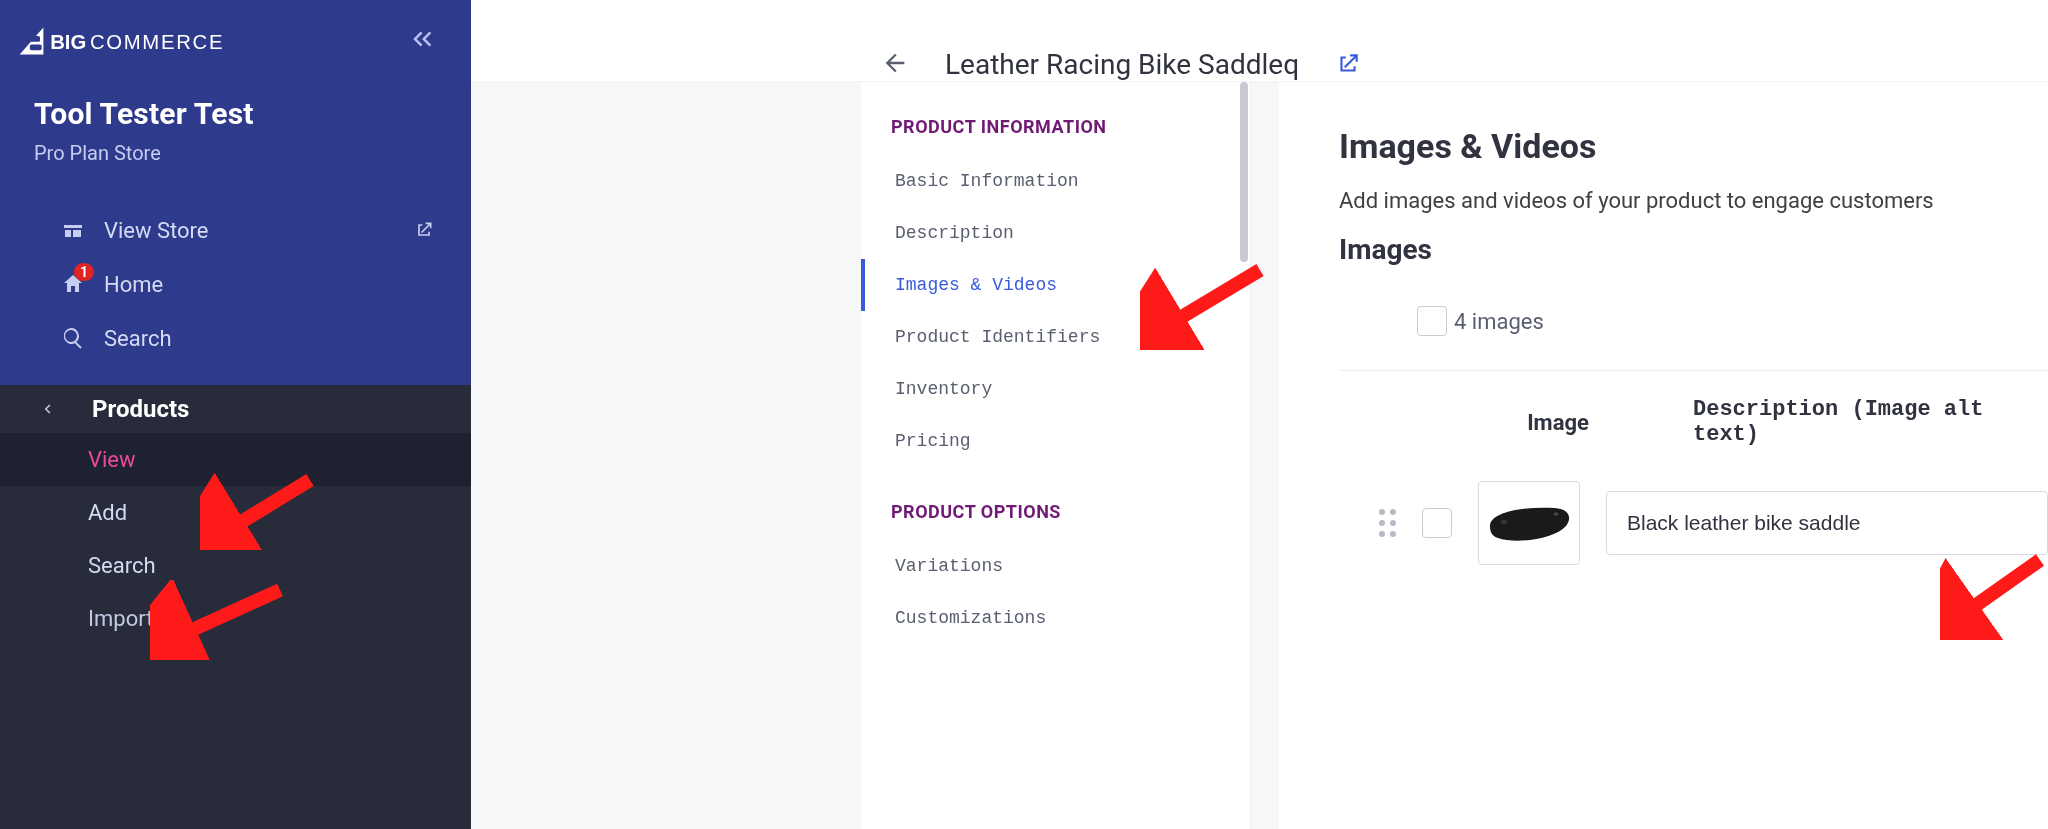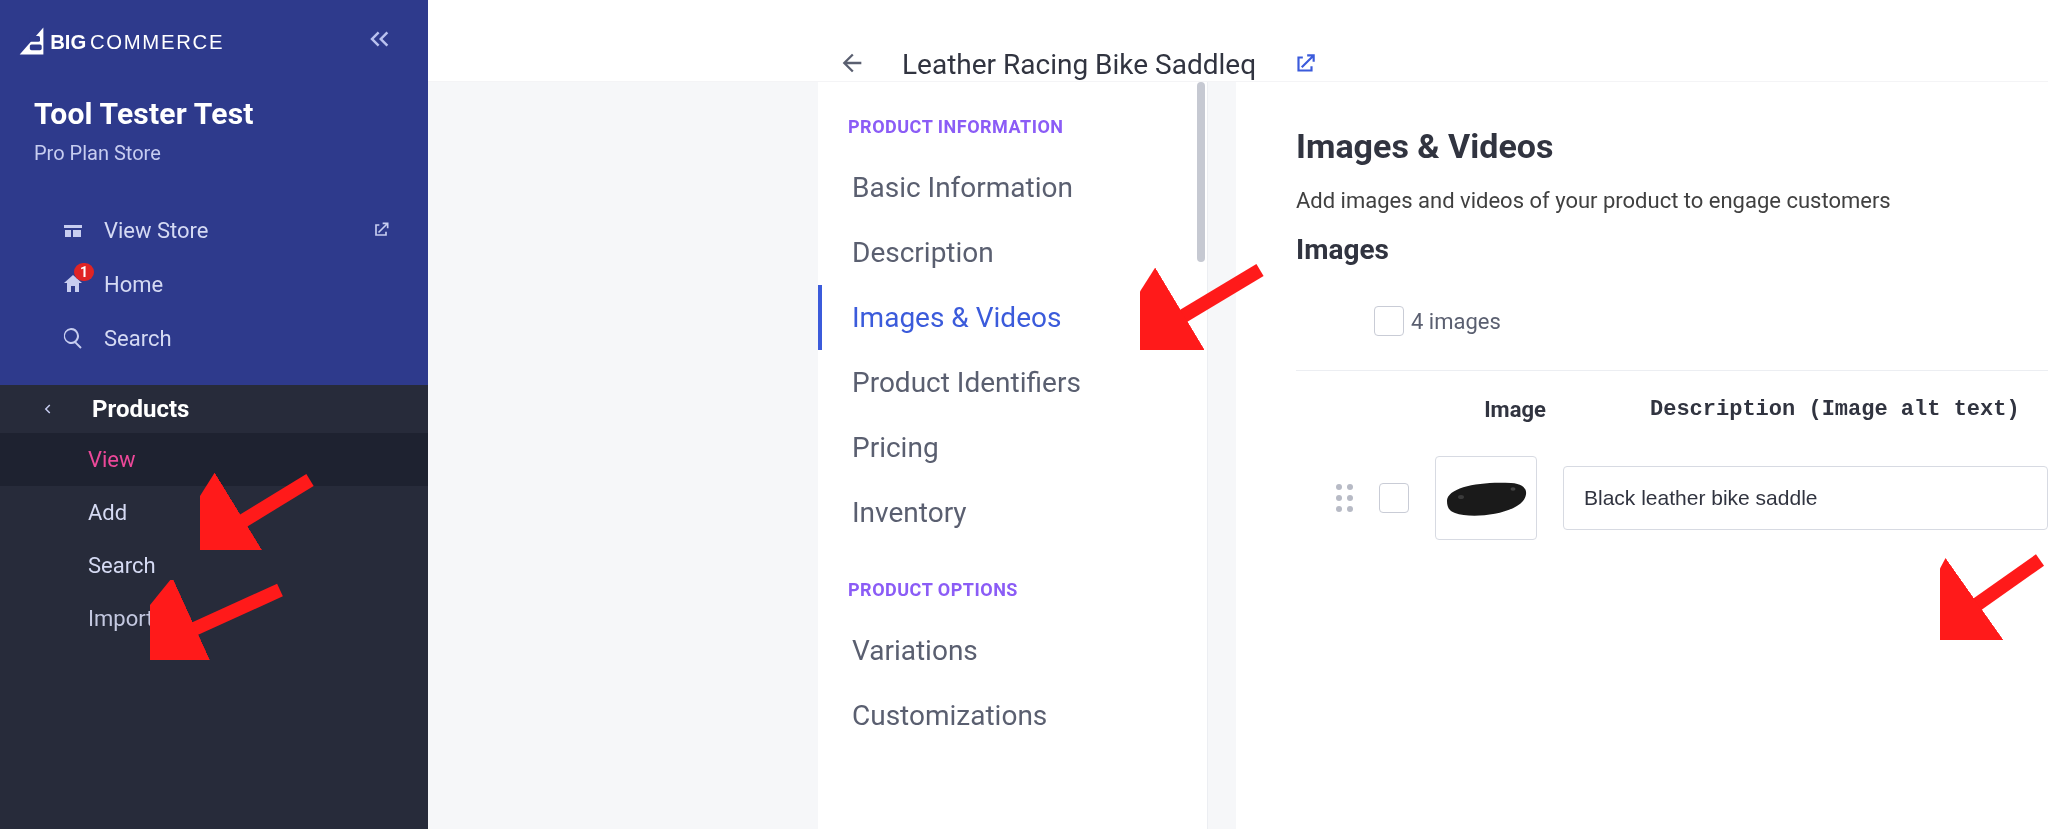--- a/index.html
+++ b/index.html
@@ -1,20 +1,20 @@
 <!DOCTYPE html>
 <html><head>
 <meta charset="utf-8">
 <style>
   * { box-sizing: border-box; margin: 0; padding: 0; }
   html, body { height: 100%; font-family: -apple-system, BlinkMacSystemFont, "Segoe UI", Roboto, Helvetica, Arial, sans-serif; color: #313440; }
   body { display: flex; overflow: hidden; width: 2048px; height: 829px; background: #fff; }
 
   
-  .sidebar { width: 428px; background: #2e3a8c; color: #fff; display: flex; flex-direction: column; flex-shrink: 0; }
+  .sidebar { width: 471px; background: #2e3a8c; color: #fff; display: flex; flex-direction: column; flex-shrink: 0; }
   .logo-row { display: flex; align-items: center; justify-content: space-between; padding: 22px 34px 10px 18px; }
   .logo { display: flex; align-items: center; gap: 0; }
   .logo svg { height: 38px; }
   .collapse-btn { color: #b9c1ef; cursor: pointer; }
   .store-block { padding: 26px 34px 20px 34px; }
   .store-name { font-size: 30px; font-weight: 700; letter-spacing: .2px; }
   .store-plan { font-size: 20px; color: #c7cdf0; margin-top: 10px; }
   .nav { margin-top: 18px; margin-left: 26px; }
   .nav-item { display: flex; align-items: center; gap: 18px; padding: 14px 34px; font-size: 22px; color: #d5daf3; cursor: pointer; position: relative; }
   .nav-item .spacer { flex: 1; }
@@ -30,22 +30,22 @@
   .main { flex: 1; display: flex; flex-direction: column; background: #fff; min-width: 0; }
   .topbar { height: 82px; display: flex; align-items: flex-end; gap: 36px; padding: 0 20px 0 410px; border-bottom: 1px solid #f4f4f6; }
   .back-btn { color: #5a5f70; cursor: pointer; }
   .title { font-size: 28px; color: #313440; }
   .open-ext { color: #3b5bdb; cursor: pointer; }
 
   .workspace { flex: 1; display: flex; background: #f6f7f9; overflow: hidden; }
 
   .section-nav { width: 390px; margin-left: 390px; background: #fff; border-right: 1px solid #eceef2; padding: 26px 0; overflow-y: auto; position: relative; flex-shrink: 0; }
   .section-nav::-webkit-scrollbar { width: 10px; }
-  .section-group-title { font-size: 18px; font-weight: 700; letter-spacing: .5px; color: #8b5cf6; padding: 8px 30px 18px 30px; text-transform: uppercase; }
-  .section-link { display: block; padding: 16px 30px; font-size: 28px; color: #5a5f70; cursor: pointer; border-left: 4px solid transparent; }
+  .section-group-title { font-size: 18px; font-weight: 700; letter-spacing: .5px; color: #701a75; padding: 8px 30px 18px 30px; text-transform: uppercase; }
+  .section-link { display: block; padding: 16px 30px; font-size: 18px; color: #5a5f70; cursor: pointer; border-left: 4px solid transparent; font-family: Liberation Mono, monospace; }
   .section-link.active { color: #3b5bdb; border-left-color: #3b5bdb; }
   .section-group-gap { height: 26px; }
   .scroll-indicator { position: absolute; right: 2px; top: 0; width: 8px; height: 180px; background: #c6c9d2; border-radius: 4px; }
 
   .content { flex: 1; background: #fff; margin-left: 28px; padding: 44px 0 40px 60px; overflow: hidden; min-width: 0; }
   .content h1 { font-size: 34px; font-weight: 700; margin-bottom: 22px; }
   .content .desc { font-size: 22px; color: #404040; margin-bottom: 20px; white-space: nowrap; }
   .content h2 { font-size: 28px; font-weight: 700; margin-bottom: 30px; }
 
   .images-count-row { display: flex; align-items: center; gap: 7px; padding: 10px 0 34px 78px; border-bottom: 1px solid #eceef2; margin-bottom: 26px; }
@@ -160,22 +160,22 @@
 
   <div class="workspace">
 
     <div class="section-nav">
       <div class="scroll-indicator"></div>
       <div class="section-group-title">PRODUCT INFORMATION</div>
       <a class="section-link">Basic Information</a>
       <a class="section-link">Description</a>
       <a class="section-link active">Images &amp; Videos</a>
       <a class="section-link">Product Identifiers</a>
+      <a class="section-link">Inventory</a>
       <a class="section-link">Pricing</a>
-      <a class="section-link">Inventory</a>
       <div class="section-group-gap"></div>
       <div class="section-group-title">PRODUCT OPTIONS</div>
       <a class="section-link">Variations</a>
       <a class="section-link">Customizations</a>
     </div>
 
     <div class="content">
       <h1>Images &amp; Videos</h1>
       <p class="desc">Add images and videos of your product to engage customers</p>
       <h2>Images</h2>

